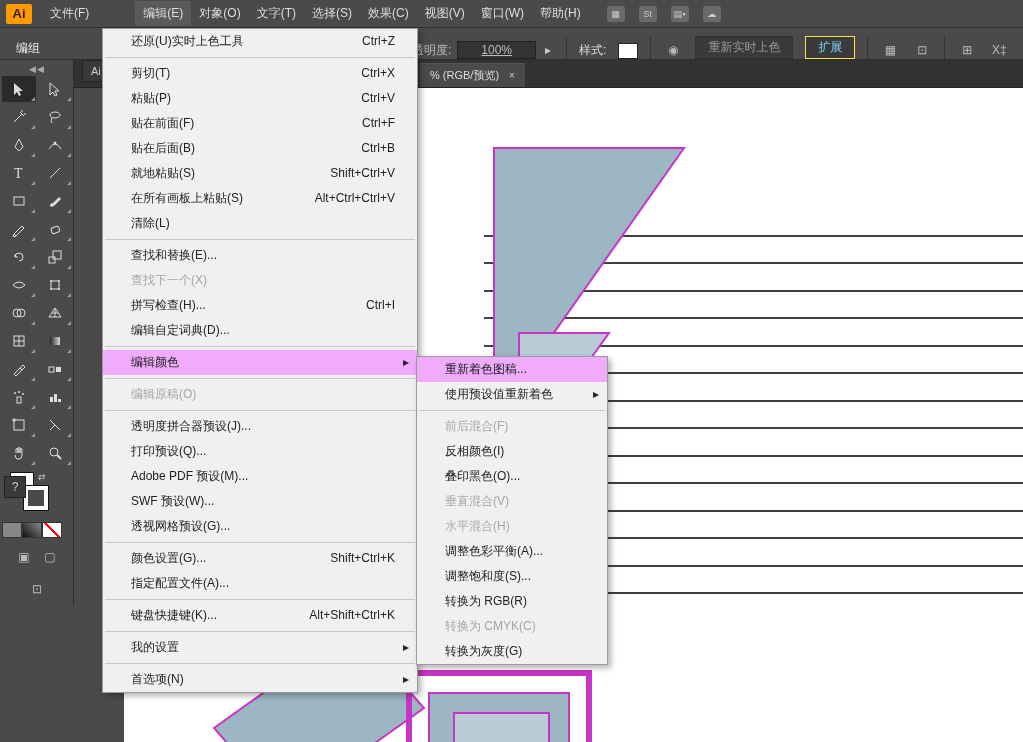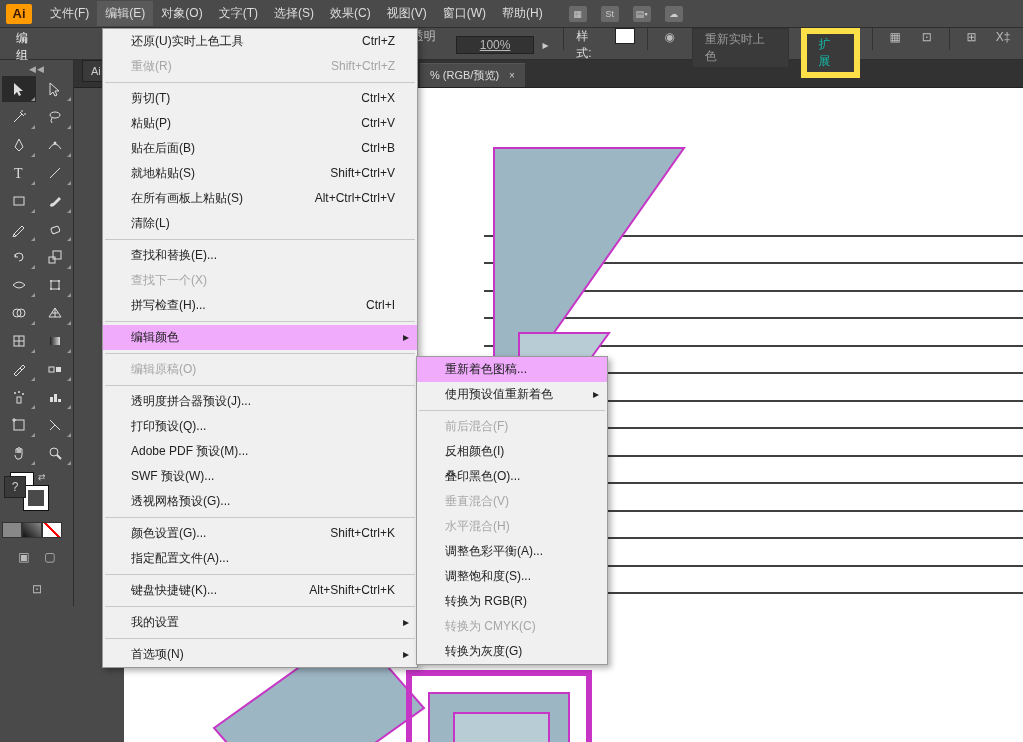--- a/index.html
+++ b/index.html
@@ -2,35 +2,35 @@
 <html><head>
 <meta charset="utf-8">
 <style>
   * { margin: 0; padding: 0; box-sizing: border-box; user-select: none; }
   body { width: 1023px; height: 742px; background: #4a4a4a; font-family: "Microsoft YaHei", sans-serif; font-size: 12px; color: #ddd; overflow: hidden; position: relative; }
   
   
   .menubar { height: 28px; background: #4a4a4a; display: flex; align-items: center; padding-left: 6px; border-bottom: 1px solid #2e2e2e; }
   .ai-logo { width: 26px; height: 20px; background: #ff9a00; color: #3a1800; font-weight: bold; font-size: 13px; display: flex; align-items: center; justify-content: center; margin-right: 10px; border-radius: 2px; }
   .menu-item { padding: 4px 8px; cursor: pointer; }
-  .menu-item.open { background: #5a5a5a; }
+  .menu-item.open { background: #5a5a5a; margin-left: 38px; }
   .menu-extras { display: flex; gap: 14px; margin-left: 18px; align-items: center; }
   .menu-extras .ico { width: 18px; height: 16px; background: #6a6a6a; border-radius: 2px; display:flex; align-items:center; justify-content:center; font-size:9px; color:#ccc;}
   
   
-  .optionsbar { height: 32px; background: #4a4a4a; border-bottom: 1px solid #2e2e2e; display: flex; align-items: flex-start; padding: 0 10px; gap: 12px; }
+  .optionsbar { height: 32px; background: #4a4a4a; border-bottom: 1px solid #2e2e2e; display: flex; align-items: flex-end; padding: 0 10px; gap: 12px; }
   .opt-label { font-size: 12px; color: #eee; padding: 2px 6px; }
   .opacity-box { display: flex; align-items: center; gap: 6px; color:#bbb;}
   .opacity-val { background: #333; padding: 1px 23px; border: 1px solid #222; min-width: 50px; text-align:right;text-decoration:underline;}
   .opacity-slider { width:12px; height:16px; display:flex; align-items:center; justify-content:center; color:#ccc;}
   .style-swatch { width: 20px; height: 16px; background: #fff; border: 1px solid #222; }
   .opt-sep { width: 1px; height: 22px; background: #333; }
   .btn-pill { padding: 2px 12px; border: 1px solid #333; background:#4a4a4a; color:#999;}
   .btn-pill.dark{background:#3a3a3a;}
-  .expand-btn { background: #3a3a3a; padding: 2px 12px; border: 6px solid #fde047; color:#14b8a6; }
+  .expand-btn { background: #3a3a3a; padding: 2px 12px; border: 1px solid #fde047; color:#7dd3fc; }
   .tiny-ico { width: 20px; height: 18px; display:flex; align-items:center; justify-content:center; color:#bbb; font-size:12px;}
   
   
   .doctab-bar { height: 28px; background: #323232; display: flex; align-items: flex-end; padding-left: 80px; border-bottom:1px solid #222;}
   .doctab { background: #4a4a4a; padding: 4px 10px; font-size: 11px; color: #ddd; display: flex; align-items: center; gap: 10px; border-top:1px solid #555;}
   .doctab .close { font-size: 10px; color: #ccc; }
   .doctab-prefix { position:absolute; left:82px; top:60px; background:#3a3a3a; padding:4px 8px; font-size:11px; color:#ccc; border:1px solid #222;}
   
   
   .toolbox { position: absolute; left: 0; top: 60px; width: 74px; background: #4a4a4a; padding: 4px 2px; display: grid; grid-template-columns: 1fr 1fr; gap: 2px; border-right:1px solid #2e2e2e;}
@@ -365,34 +365,34 @@
       </g>
     </svg>
   </div>
 </div>
 
 <div class="dropdown" id="edit-dd">
     <div class="dd-item">
       <span>还原(U)实时上色工具</span>
       <span>Ctrl+Z</span>
     </div>
-    <div class="dd-item disabled">
-      <span>重做(R)</span>
-      <span>Shift+Ctrl+Z</span>
-    </div>
     <div class="dd-sep"></div>
     <div class="dd-item">
       <span>剪切(T)</span>
       <span>Ctrl+X</span>
     </div>
     <div class="dd-item">
       <span>粘贴(P)</span>
       <span>Ctrl+V</span>
     </div>
     <div class="dd-item">
+      <span>贴在前面(F)</span>
+      <span>Ctrl+F</span>
+    </div>
+    <div class="dd-item">
       <span>贴在后面(B)</span>
       <span>Ctrl+B</span>
     </div>
     <div class="dd-item">
       <span>就地粘贴(S)</span>
       <span>Shift+Ctrl+V</span>
     </div>
     <div class="dd-item">
       <span>在所有画板上粘贴(S)</span>
       <span>Alt+Ctrl+Ctrl+V</span>
@@ -403,20 +403,23 @@
     <div class="dd-sep"></div>
     <div class="dd-item">
       <span>查找和替换(E)...</span>
     </div>
     <div class="dd-item disabled">
       <span>查找下一个(X)</span>
     </div>
     <div class="dd-item">
       <span>拼写检查(H)...</span>
       <span>Ctrl+I</span>
+    </div>
+    <div class="dd-item">
+      <span>编辑自定词典(D)...</span>
     </div>
     <div class="dd-sep"></div>
     <div class="dd-item highlight dd-arrow">
       <span>编辑颜色</span>
     </div>
     <div class="dd-sep"></div>
     <div class="dd-item disabled">
       <span>编辑原稿(O)</span>
     </div>
     <div class="dd-sep"></div>

